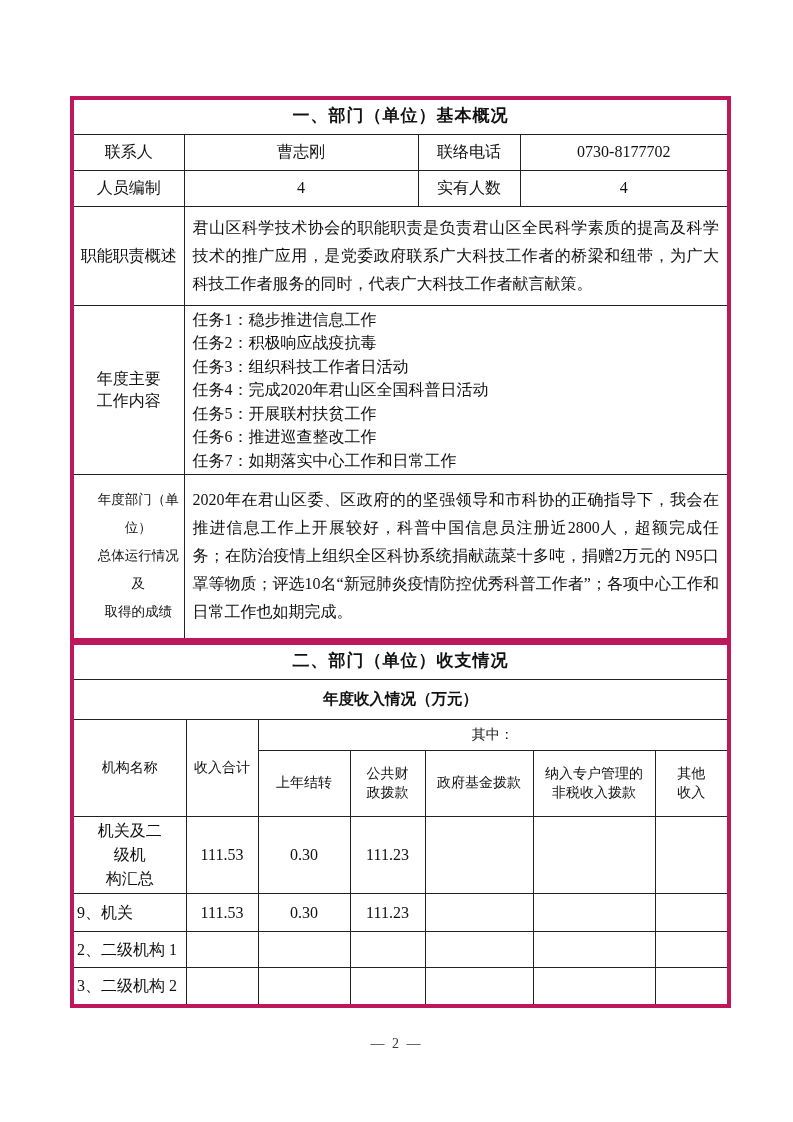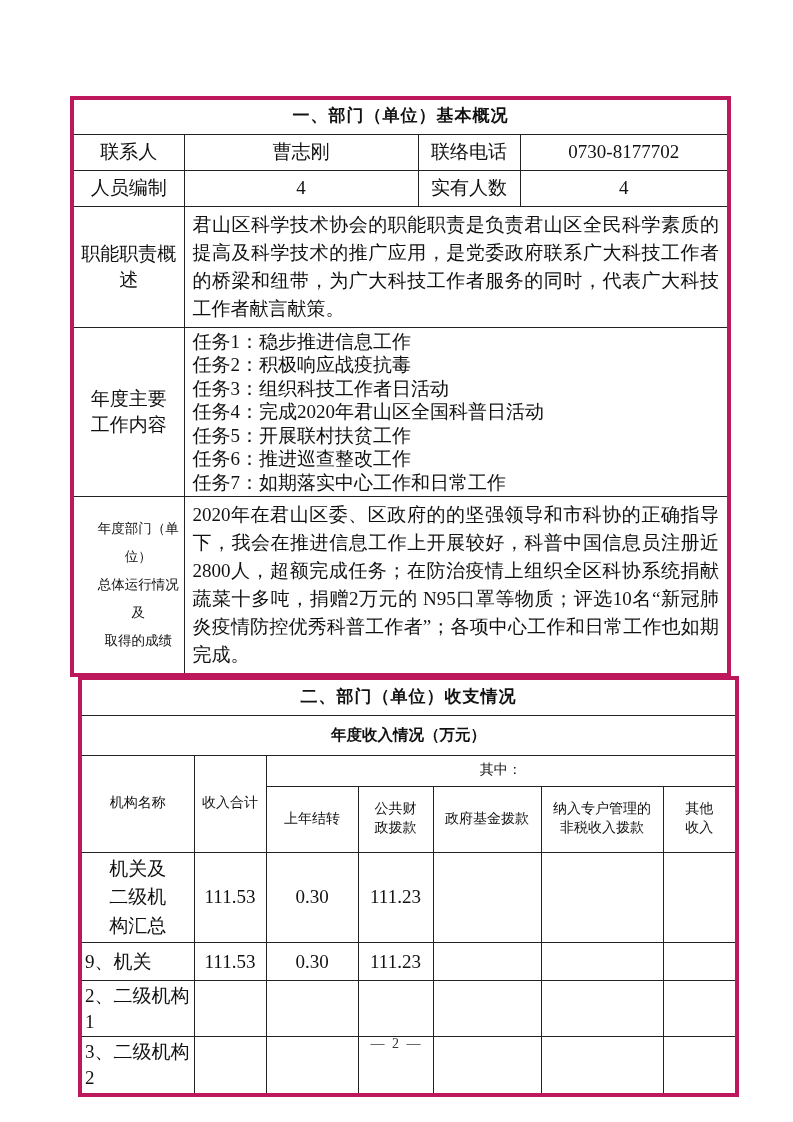--- a/index.html
+++ b/index.html
@@ -17,27 +17,27 @@
     left: 70px;
     top: 96px;
     width: 657px;
   }
   table {
     border-collapse: collapse;
     table-layout: fixed;
     width: 657px;
     border: 4px solid #be185d;
   }
-  .t2 { margin-top: -1px; margin-left: 8px; }
+  .t2 { margin-top: -1px; }
   td {
     border: 1px solid #222222;
     padding: 2px 4px;
     vertical-align: middle;
     overflow: hidden;
-    font-size: 19px;
+    font-size: 16px;
     line-height: 1.35;
   }
   .sec-title {
     font-family: "Liberation Sans", sans-serif;
     font-weight: bold;
     font-size: 17px;
     text-align: center;
     letter-spacing: 1px;
   }
   .sub-title {

